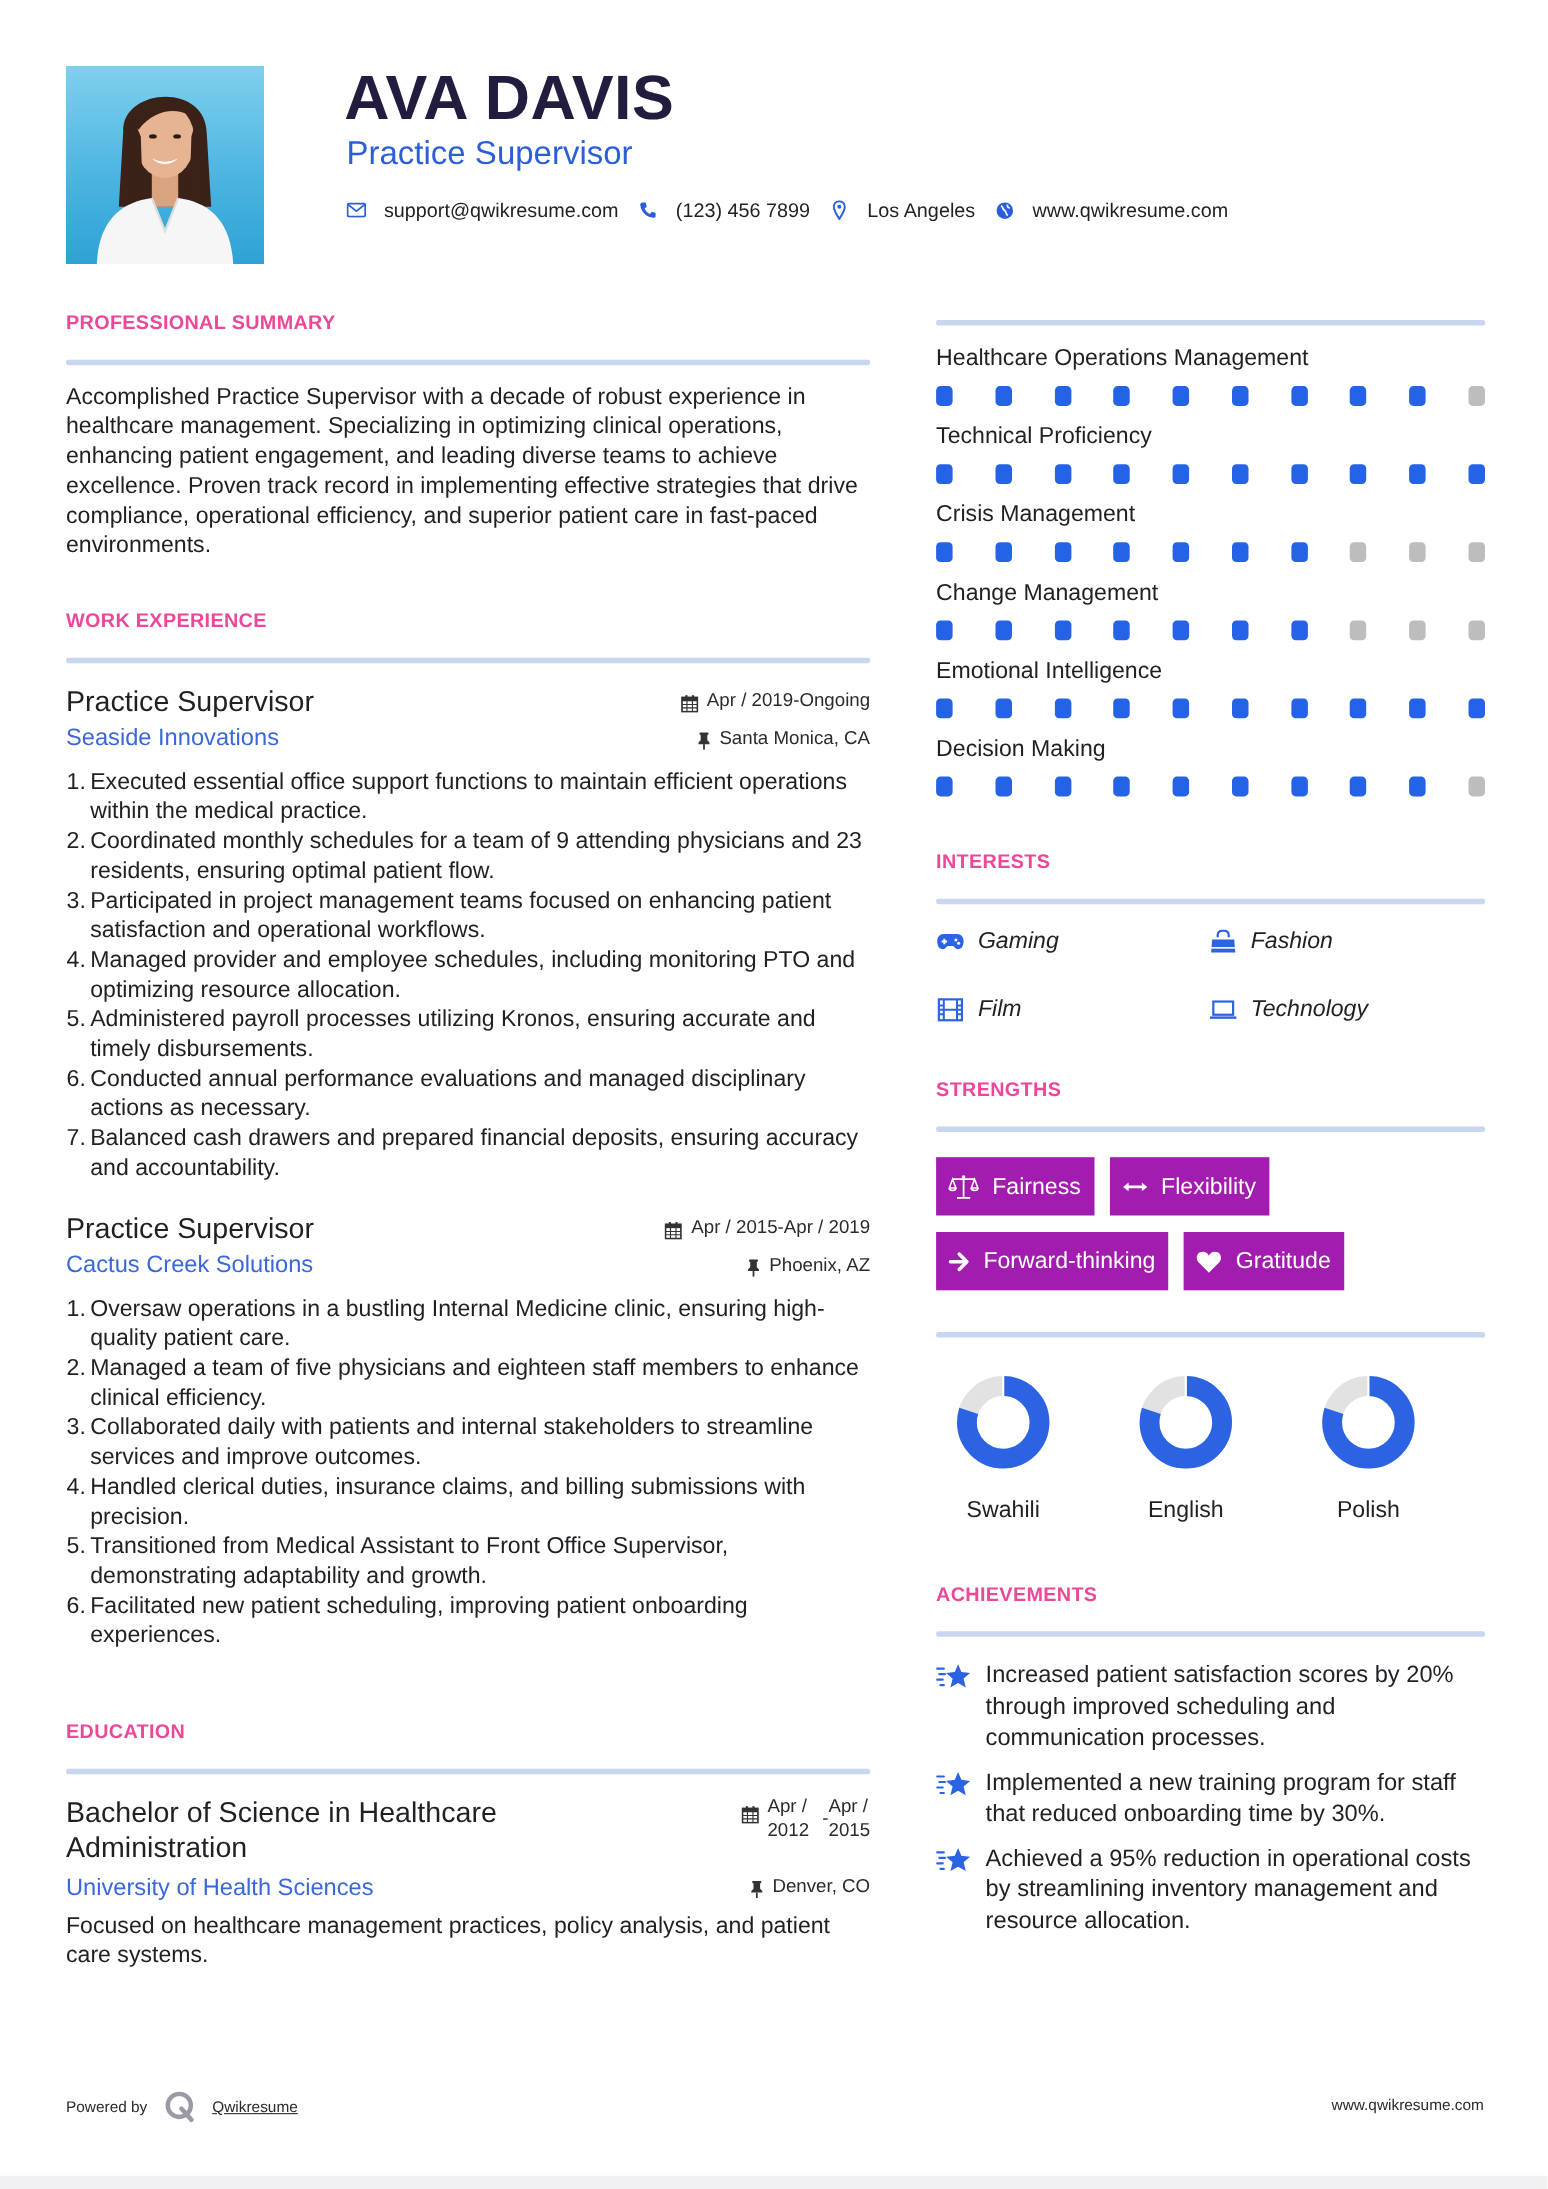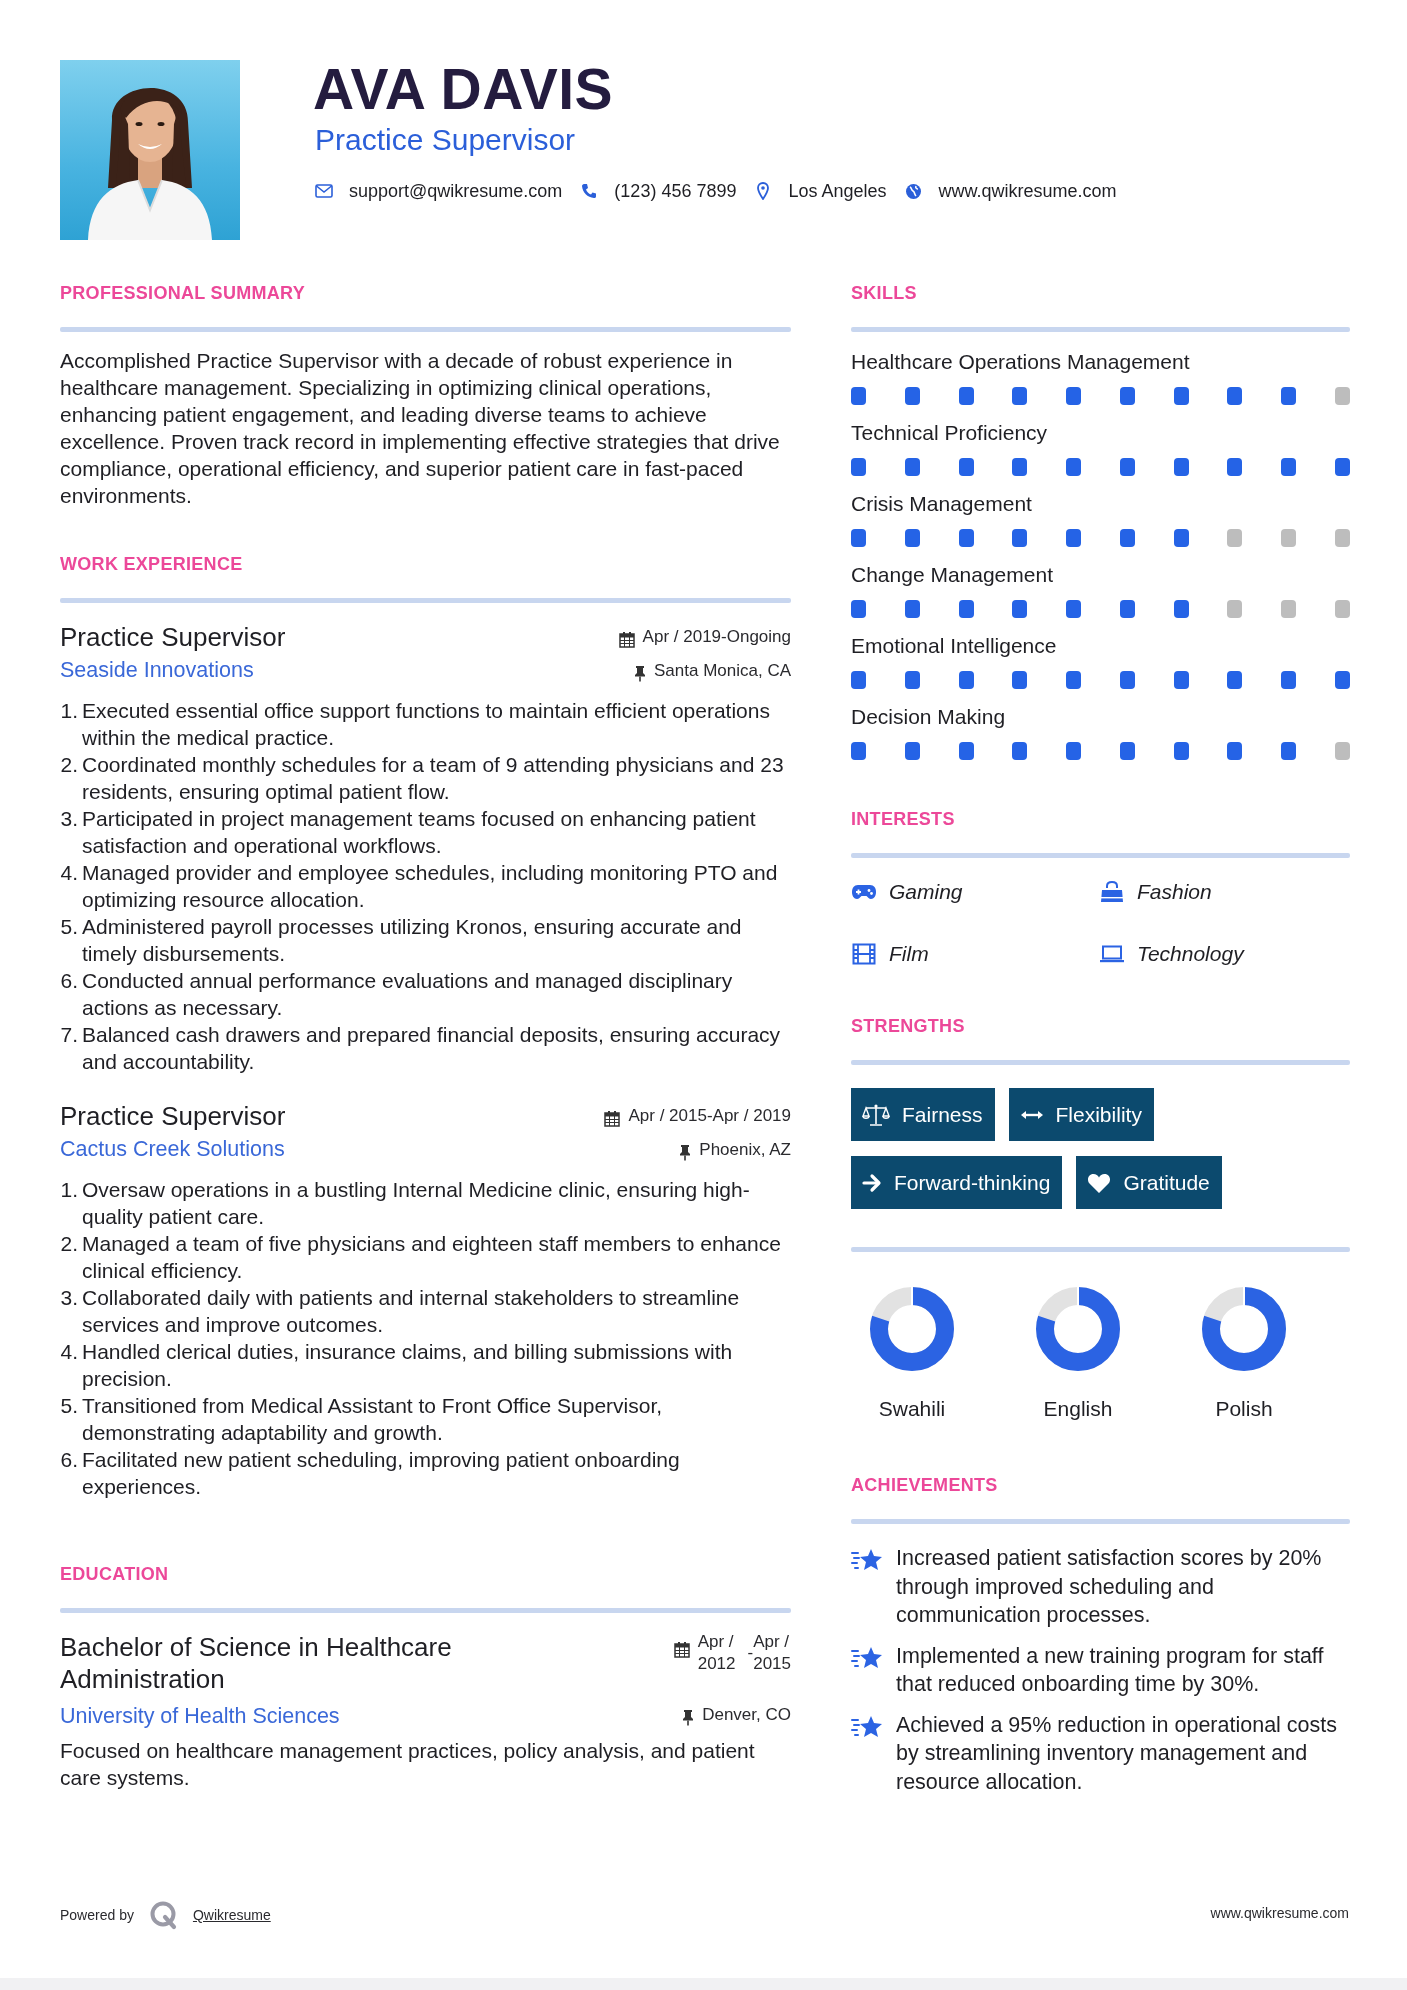--- a/index.html
+++ b/index.html
@@ -46,21 +46,21 @@
   .dot { width: 15px; height: 18px; border-radius: 4px; background: #2563e6; }
   .dot.off { background: #bdbdbd; }
 
   
   .interests { display: grid; grid-template-columns: 248px 250px; row-gap: 32px; margin-top: 19px; font-style: italic; }
   .interest { display: flex; align-items: center; font-size: 21px; line-height: 30px; }
   .interest .iico { width: 26px; height: 22px; margin-right: 12px; display: inline-flex; align-items: center; justify-content: center; }
 
   
   .strengths { display: flex; flex-wrap: wrap; gap: 15px 14px; margin-top: 23px; width: 499px; }
-  .chip { background: #0c4a6e; color: #fff; font-size: 21px; height: 53px; display: inline-flex; align-items: center; padding: 0 12px 0 11px; }
+  .chip { background: #a21caf; color: #fff; font-size: 21px; height: 53px; display: inline-flex; align-items: center; padding: 0 12px 0 11px; }
   .chip .cico { margin-right: 12px; display: inline-flex; align-items: center; }
 
   
   .langs { display: flex; margin-top: 34px; }
   .lang { width: 166px; display: flex; flex-direction: column; align-items: center; }
   .lang:first-child { margin-left: -22px; }
   .lang-name { font-size: 21px; margin-top: 23px; line-height: 28px; }
 
   
   .ach { display: flex; margin-top: 12px; }
@@ -314,21 +314,20 @@
           <span>Denver, CO</span>
         </div>
       </div>
       <p class="summary" style="margin-top:6px">Focused on healthcare management practices, policy analysis, and patient care systems.</p>
     </section>
   </div>
 
   <div class="right">
 
     <section>
-      <div class="sec-h">SKILLS</div>
       <div class="sec-rule"></div>
       <div id="skills-list">
           <div class="skill" style="margin-top: 16px;">
             <div class="skill-name">Healthcare Operations Management</div>
             <div class="dots">
               <span class="dot"></span>
               <span class="dot"></span>
               <span class="dot"></span>
               <span class="dot"></span>
               <span class="dot"></span>

